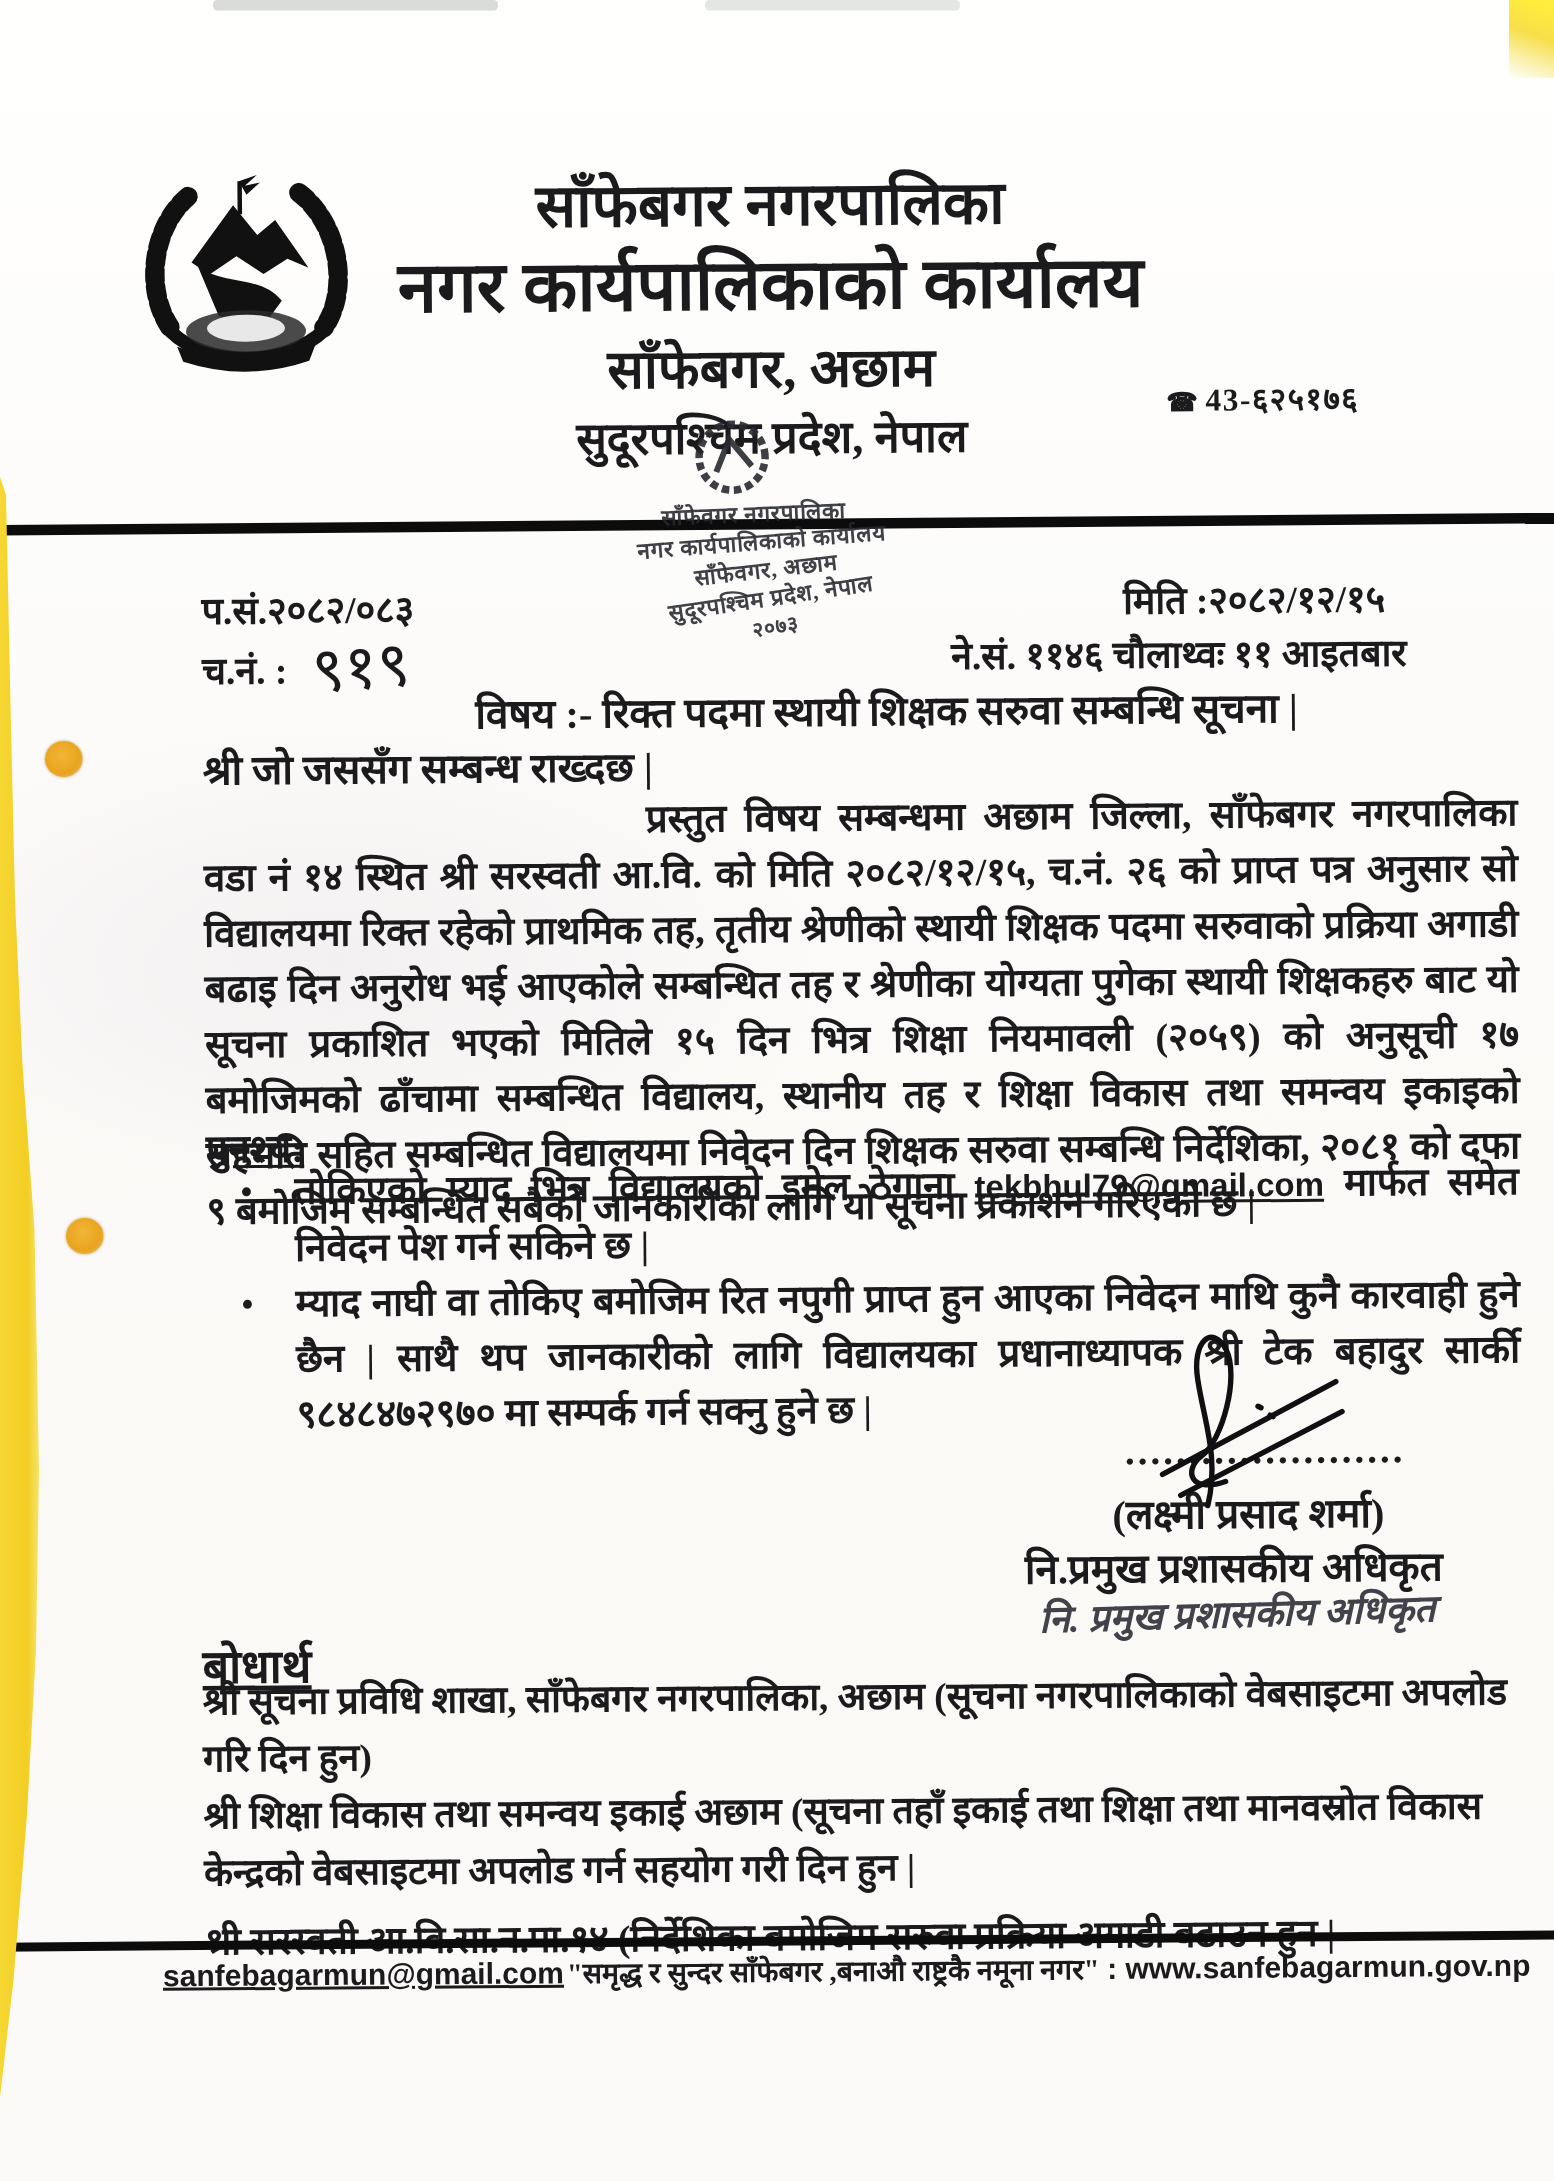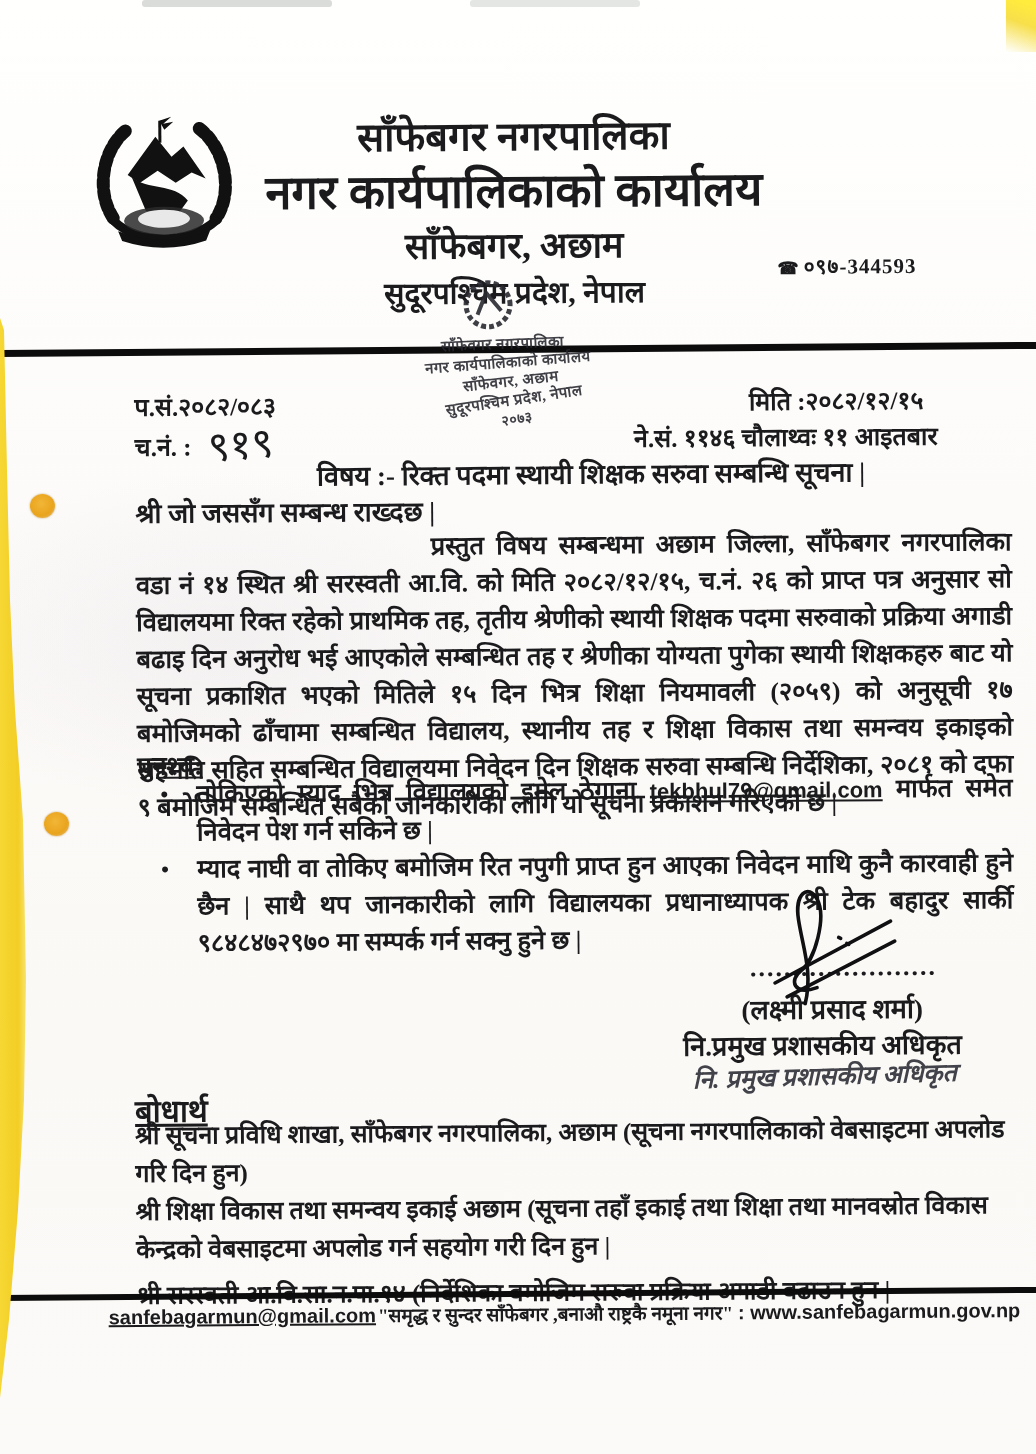--- a/index.html
+++ b/index.html
@@ -143,21 +143,21 @@
       <ellipse cx="76" cy="106" rx="26" ry="9" fill="#e8e8e8"></ellipse>
     </svg>
 
     <div class="hdr">
       <div class="l1">साँफेबगर नगरपालिका</div>
       <div class="l2">नगर कार्यपालिकाको कार्यालय</div>
       <div class="l3">साँफेबगर, अछाम</div>
       <div class="l4">सुदूरपश्चिम प्रदेश, नेपाल</div>
     </div>
     <div class="phone">
-      <span class="glyph">☎</span><span>०९७-344593</span>
+      <span class="glyph">☎</span><span>43-६२५१७६</span>
     </div>
 
     <div class="rule rule1"></div>
 
     <div class="stamp">
       <svg class="blob" viewBox="0 0 64 60">
         <g fill="none" stroke="#2a2a32" stroke-width="5">
           <circle cx="32" cy="30" r="22" stroke-dasharray="5 3"></circle>
           <path d="M20,38 L32,18 L44,38" stroke-width="4"></path>
         </g>

